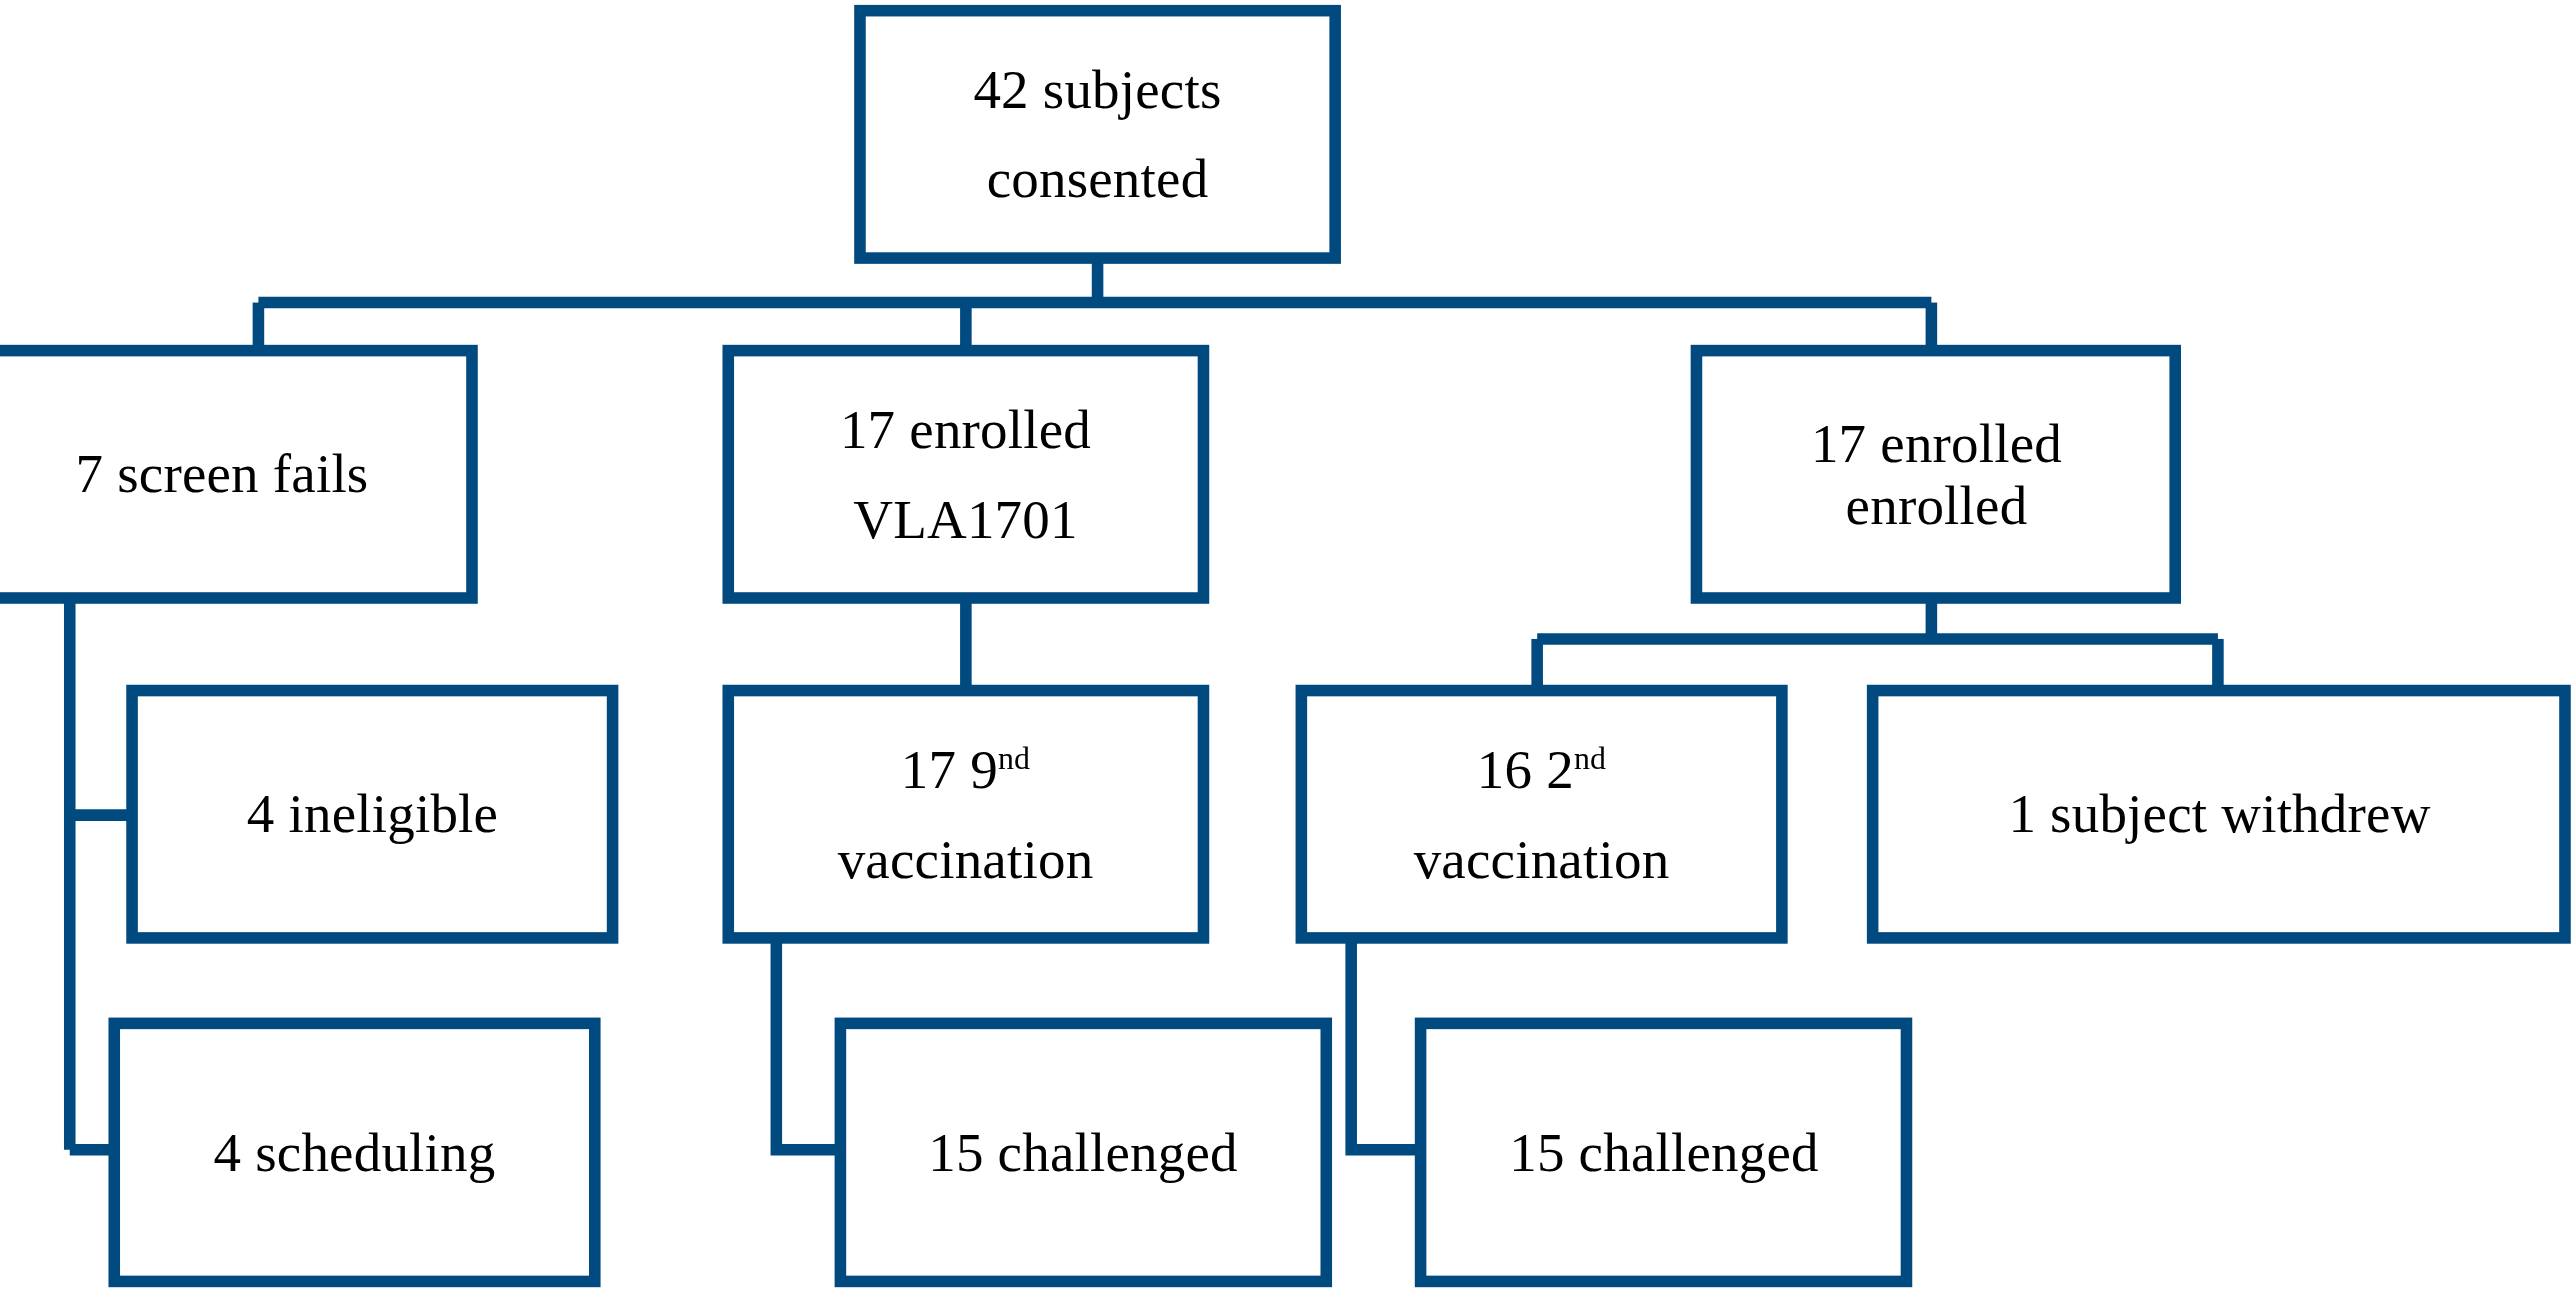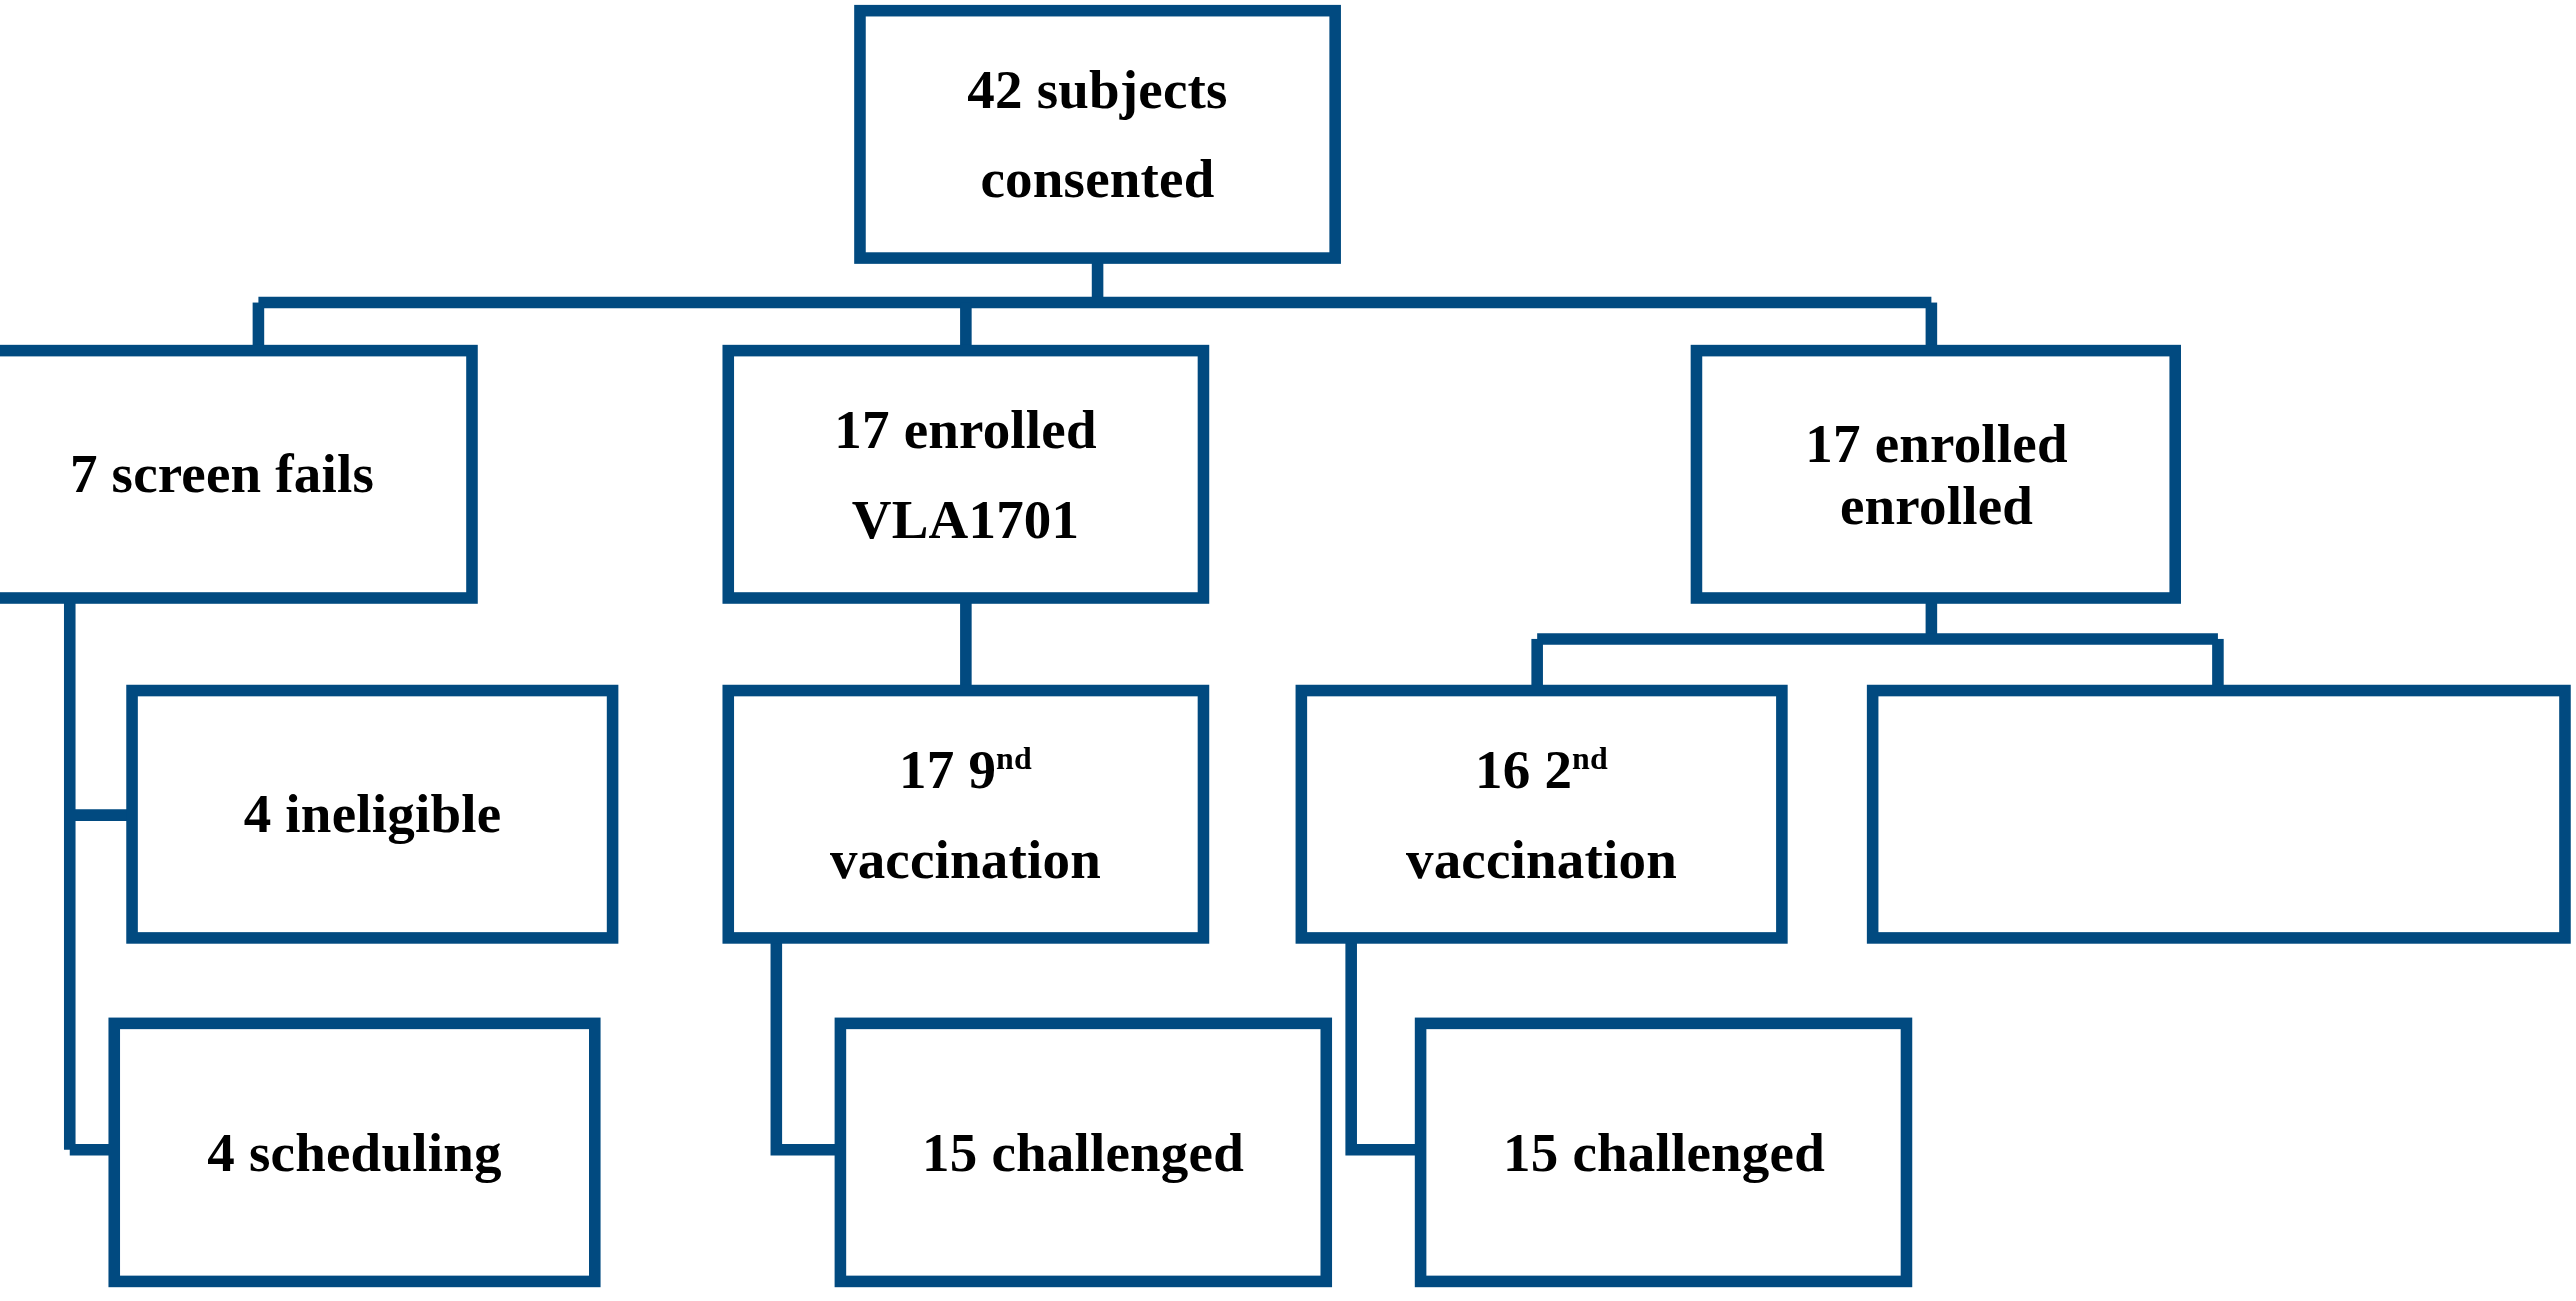--- a/index.html
+++ b/index.html
@@ -46,21 +46,20 @@
     align-items: center;
     justify-content: center;
     text-align: left;
     color: #000000;
     font-family: "Liberation Serif", "DejaVu Serif", serif;
     font-size: 55px;
     line-height: 1.28;
     letter-spacing: 0.2px;
     pointer-events: none;
     white-space: nowrap;
-    font-weight: bold;
   }
   .node-label .ln {
     display: block;
   }
   .node-label sup {
     font-size: 0.58em;
     vertical-align: super;
     line-height: 0;
   }
   .label-tight { line-height: 1.12; }
@@ -133,20 +132,23 @@
   <div class="node-label label-spaced" style="left:728px; top:691px; width:475px; height:247px;">
     <span class="ln"><span>17 9</span><sup>nd</sup></span>
     <span class="ln">vaccination</span>
   </div>
 
   <div class="node-label label-spaced" style="left:1301px; top:691px; width:481px; height:247px;">
     <span class="ln"><span>16 2</span><sup>nd</sup></span>
     <span class="ln">vaccination</span>
   </div>
 
+  <div class="node-label" style="left:1873px; top:691px; width:693px; height:247px;">
+    <span class="ln">1 subject withdrew</span>
+  </div>
 
   <div class="node-label label-spaced" style="left:114px; top:1024px; width:481px; height:258px;">
     <span class="ln">4 scheduling</span>
   </div>
 
   <div class="node-label" style="left:840px; top:1024px; width:486px; height:258px;">
     <span class="ln">15 challenged</span>
   </div>
 
   <div class="node-label" style="left:1421px; top:1024px; width:486px; height:258px;">

